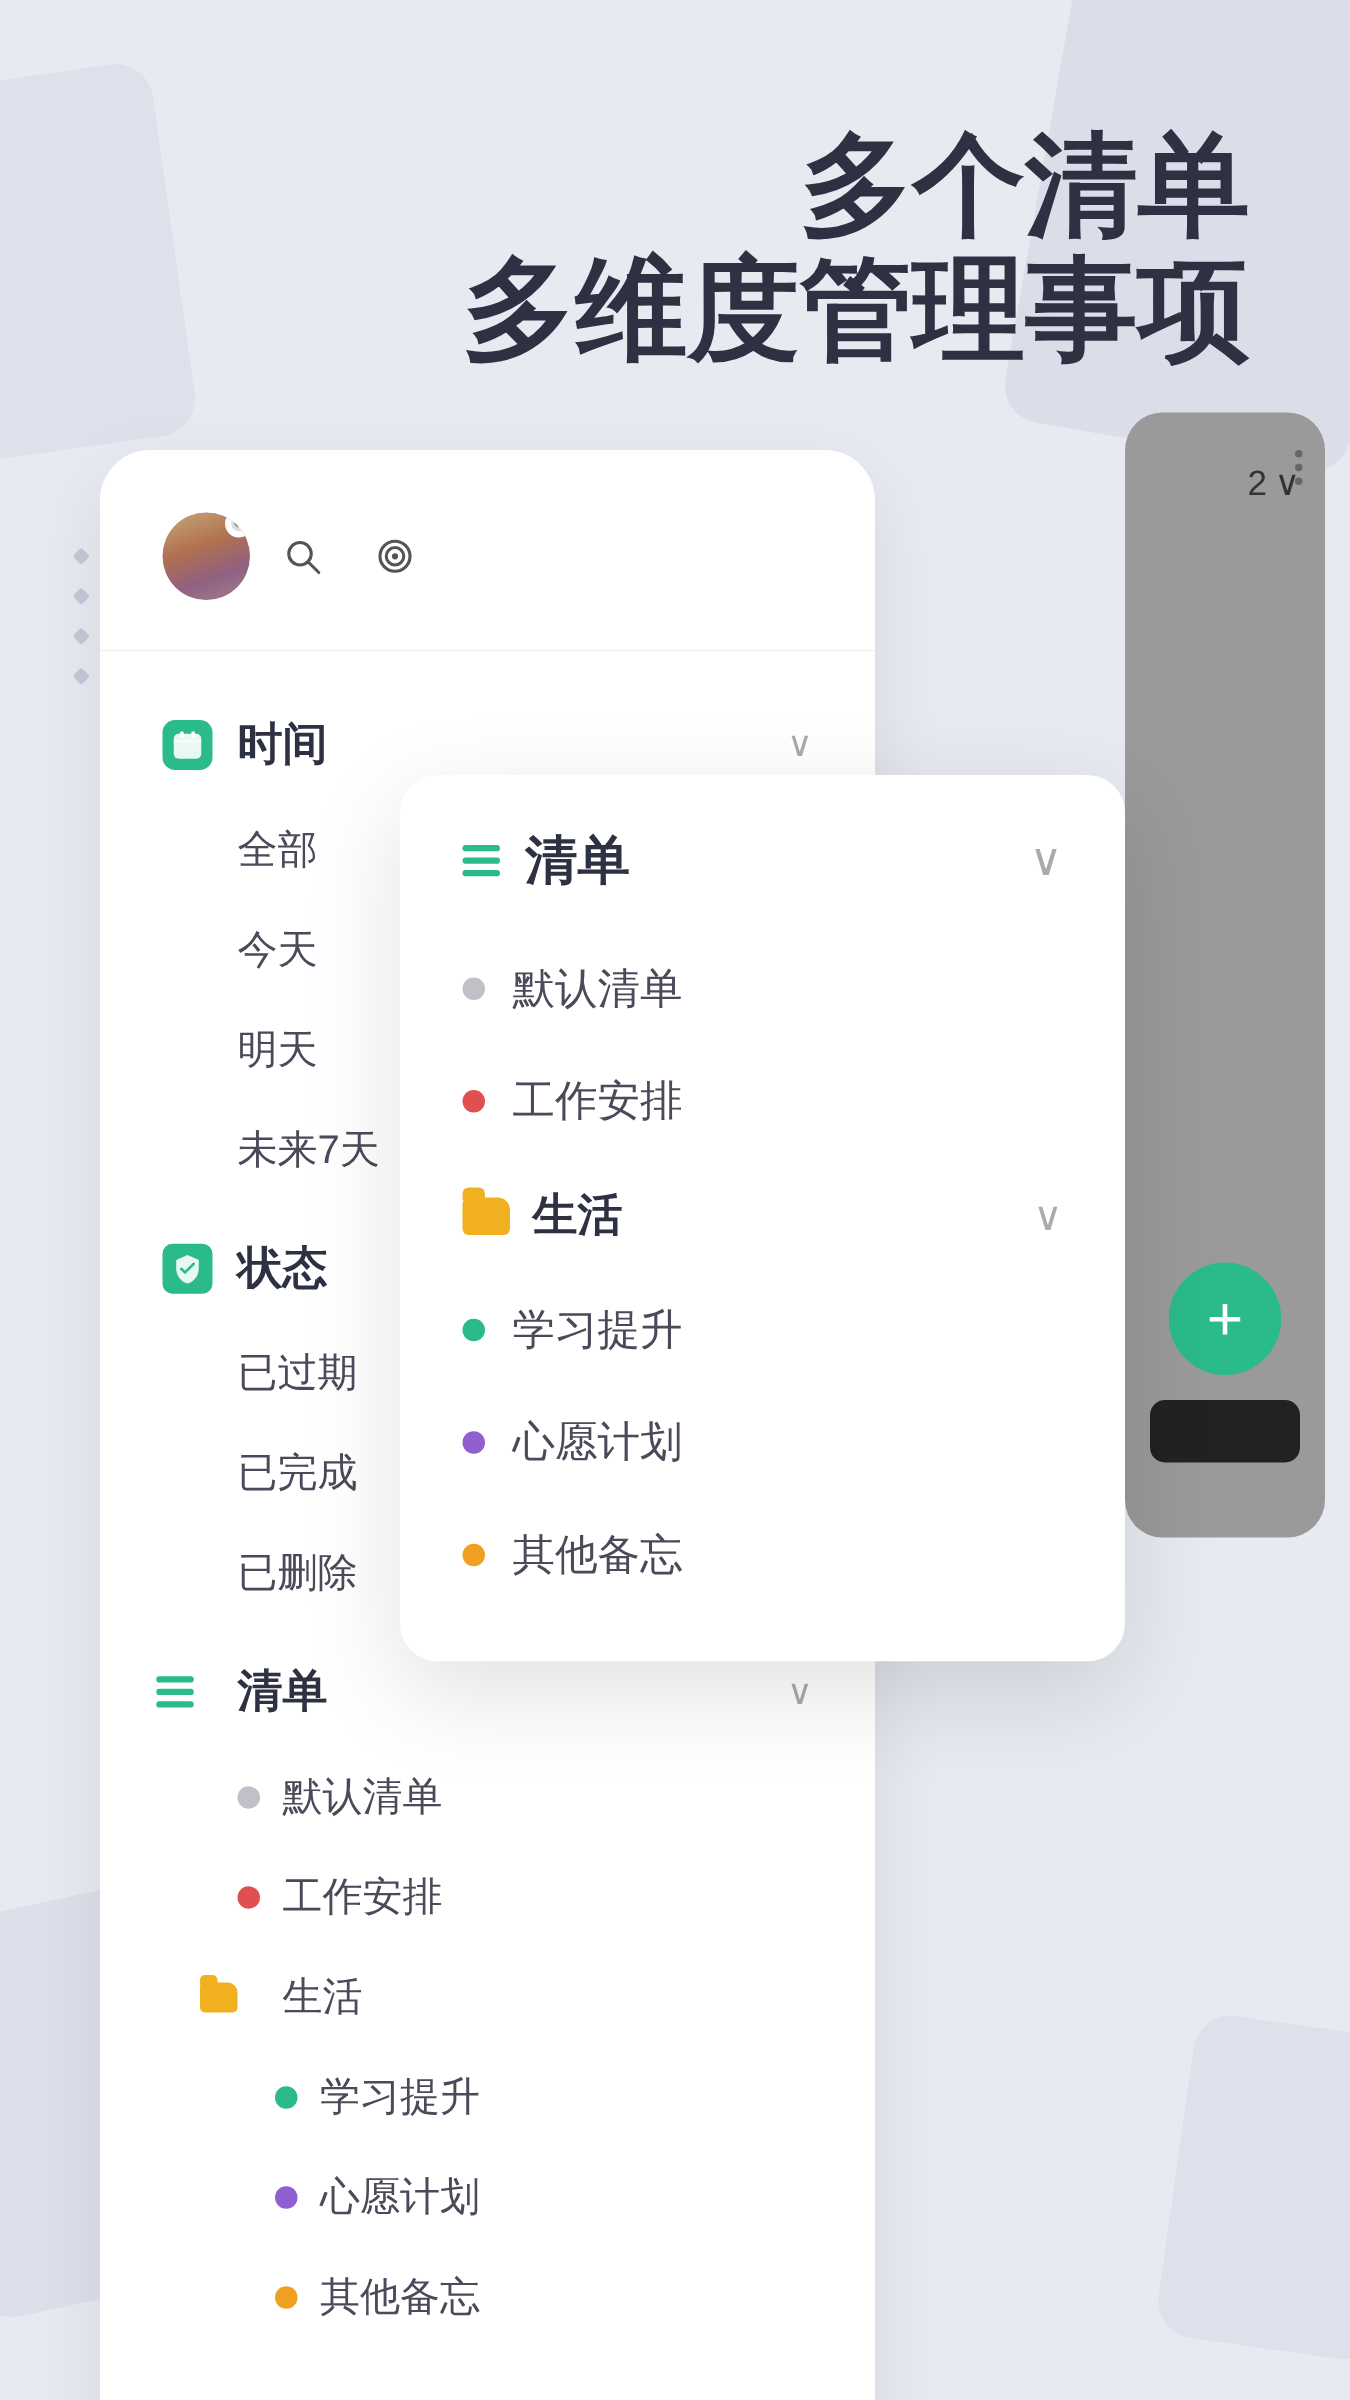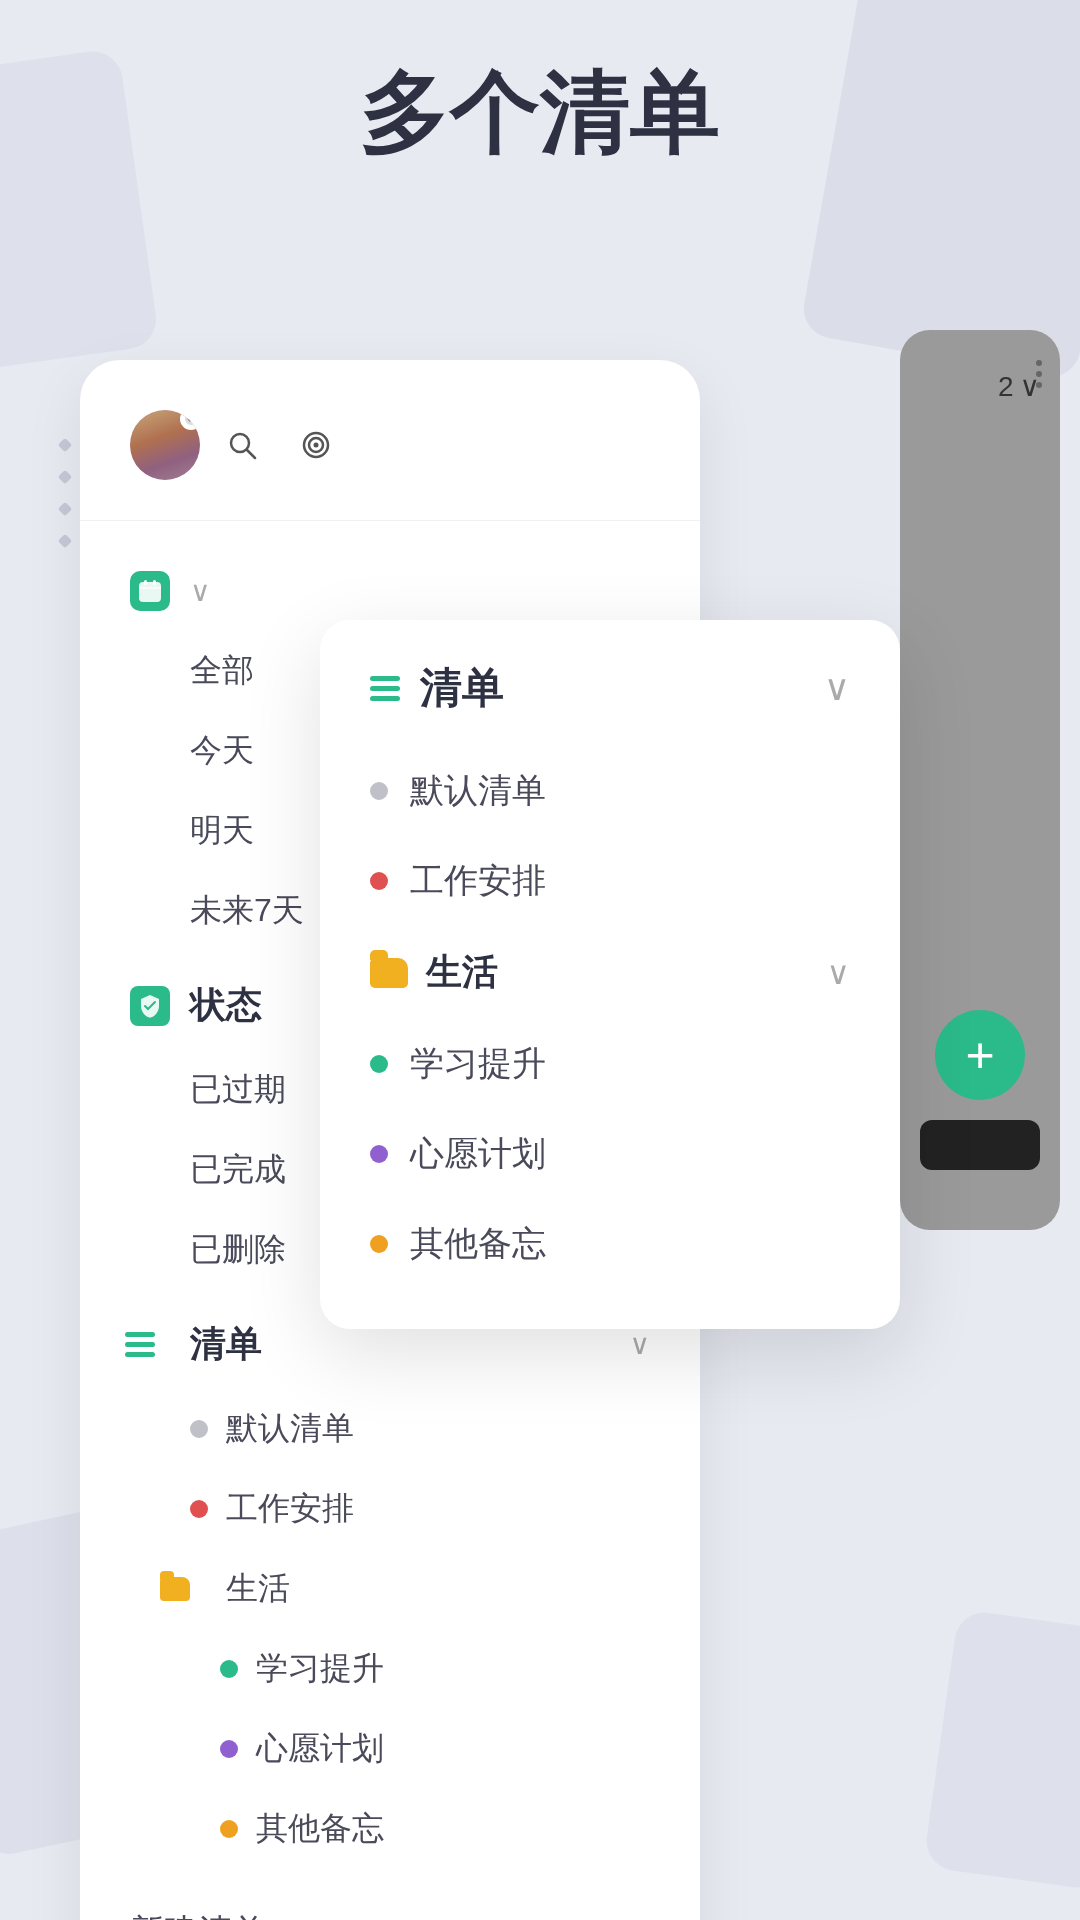--- a/index.html
+++ b/index.html
@@ -81,22 +81,22 @@
       height: 10px;
       background: #c5c8d8;
       transform: rotate(45deg);
       border-radius: 2px;
     }
 
     
     .header-section {
       position: relative;
       z-index: 1;
-      padding: 63px 80px 60px 80px;
-      text-align: center;
+      padding: 100px 80px 60px 80px;
+      text-align: right;
     }
 
     .header-title-main {
       font-size: 90px;
       font-weight: 700;
       color: #2d3142;
       line-height: 1.1;
       display: block;
     }
 
@@ -463,20 +463,21 @@
     <div class="dot-diamond"></div>
   <div class="dot-diamond"></div>
     <div class="dot-diamond"></div>
     <div class="dot-diamond"></div>
     <div class="dot-diamond"></div>
     <div class="dot-diamond"></div>
 </div>
 
 <div class="header-section">
   <span class="header-title-main">多个清单</span>
+  <span class="header-title-sub">多维度管理事项</span>
 </div>
 
 <div class="main-content">
 
   <div class="app-card-main">
 
     <div class="app-header">
       <div class="avatar">
         <div class="avatar-inner"></div>
         <div class="avatar-badge">
@@ -508,20 +509,21 @@
       <div class="nav-category">
         <div class="nav-category-header">
           <div class="nav-category-icon">
             <svg width="26" height="26" viewBox="0 0 26 26" fill="none">
               <rect x="2" y="4" width="22" height="20" rx="4" fill="white" opacity="0.9"></rect>
               <rect x="7" y="2" width="3" height="5" rx="1.5" fill="white"></rect>
               <rect x="16" y="2" width="3" height="5" rx="1.5" fill="white"></rect>
               <rect x="2" y="9" width="22" height="2" fill="white" opacity="0.5"></rect>
             </svg>
           </div>
+          <span class="nav-category-label">时间</span>
           <span class="chevron-down">∨</span>
         </div>
         <div class="nav-sub-item">全部</div>
         <div class="nav-sub-item">今天</div>
         <div class="nav-sub-item">明天</div>
         <div class="nav-sub-item">未来7天</div>
       </div>
 
       <div class="nav-category">
         <div class="nav-category-header">

